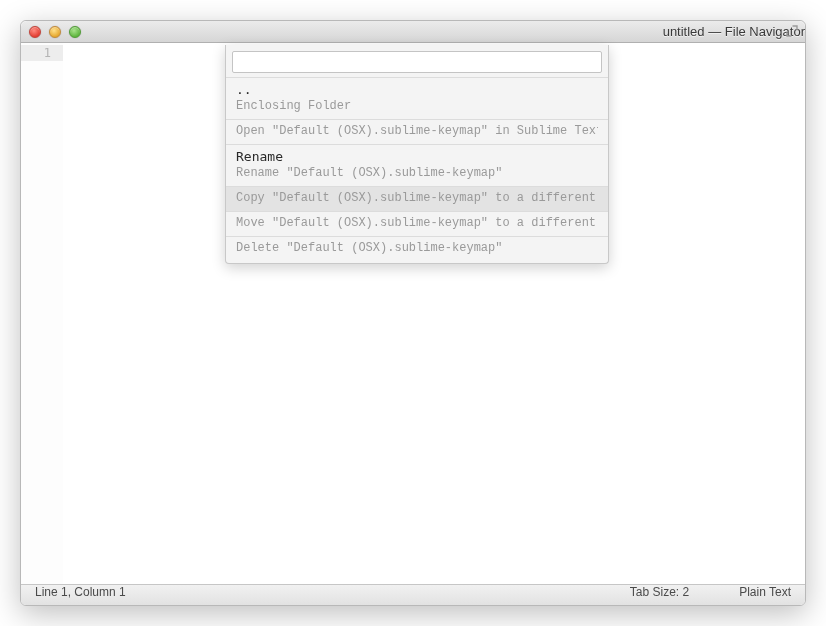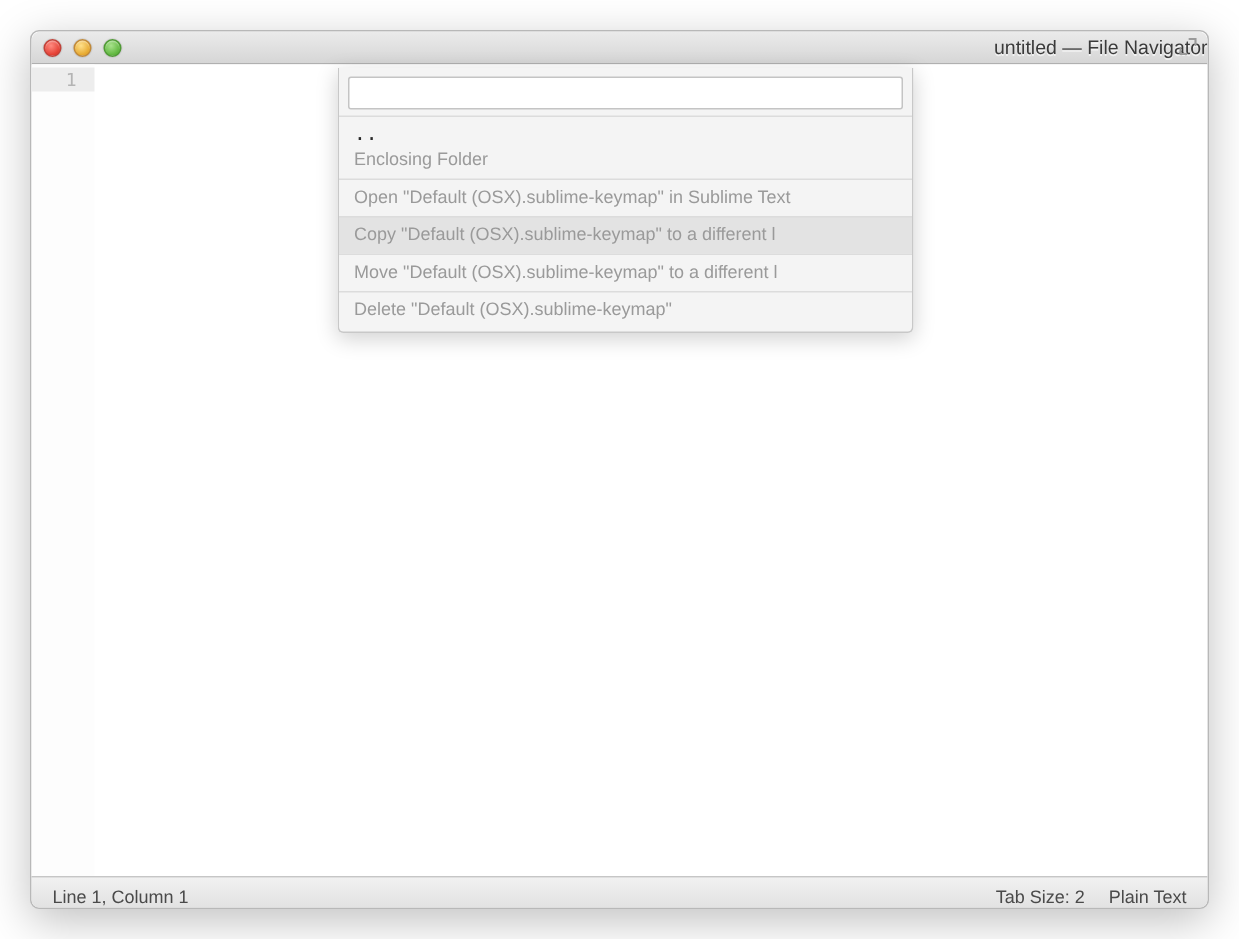--- a/index.html
+++ b/index.html
@@ -107,37 +107,37 @@
   .menu-item:first-of-type { border-top: 1px solid #dcdcdc; }
   .menu-item.selected { background: #e3e3e3; }
   .menu-title {
     font-family: Menlo, Consolas, monospace;
     font-size: 13px;
     color: #2a2a2a;
     margin-bottom: 2px;
     white-space: nowrap; overflow:hidden;
   }
   .menu-desc {
-    font-family: Liberation Sans, sans-serif;
+    font-family: Liberation Mono, monospace;
     font-size: 12px;
     color: #9a9a9a;
     white-space: nowrap; overflow:hidden;
   }
   .statusbar {
     height: 21px;
     background: linear-gradient(to bottom, #f1f1f1, #e2e2e2);
     border-top: 1px solid #c6c6c6;
     display: flex;
-    align-items: flex-end;
+    align-items: flex-start;
     font-size: 12px;
     color: #4a4a4a;
     padding: 0 14px;
   }
   .statusbar .spacer { flex: 1; }
-  .statusbar .seg { margin-left: 16px; }
+  .statusbar .seg { margin-left: 50px; }
 </style>
 </head>
 <body>
 
 <div class="window">
 
   <div class="titlebar">
     <div class="traffic-lights">
       <div class="traffic-light tl-close"></div>
       <div class="traffic-light tl-min"></div>
@@ -159,20 +159,24 @@
     <div class="overlay">
       <div class="overlay-input"></div>
       <div id="menu-list">
           <div class="menu-item">
             <div class="menu-title">..</div>
             <div class="menu-desc">Enclosing Folder</div>
           </div>
           <div class="menu-item">
             <div class="menu-desc">Open "Default (OSX).sublime-keymap" in Sublime Text</div>
           </div>
+          <div class="menu-item">
+            <div class="menu-title">Rename</div>
+            <div class="menu-desc">Rename "Default (OSX).sublime-keymap"</div>
+          </div>
           <div class="menu-item selected">
             <div class="menu-desc">Copy "Default (OSX).sublime-keymap" to a different l</div>
           </div>
           <div class="menu-item">
             <div class="menu-desc">Move "Default (OSX).sublime-keymap" to a different l</div>
           </div>
           <div class="menu-item">
             <div class="menu-desc">Delete "Default (OSX).sublime-keymap"</div>
           </div>
         </div>

